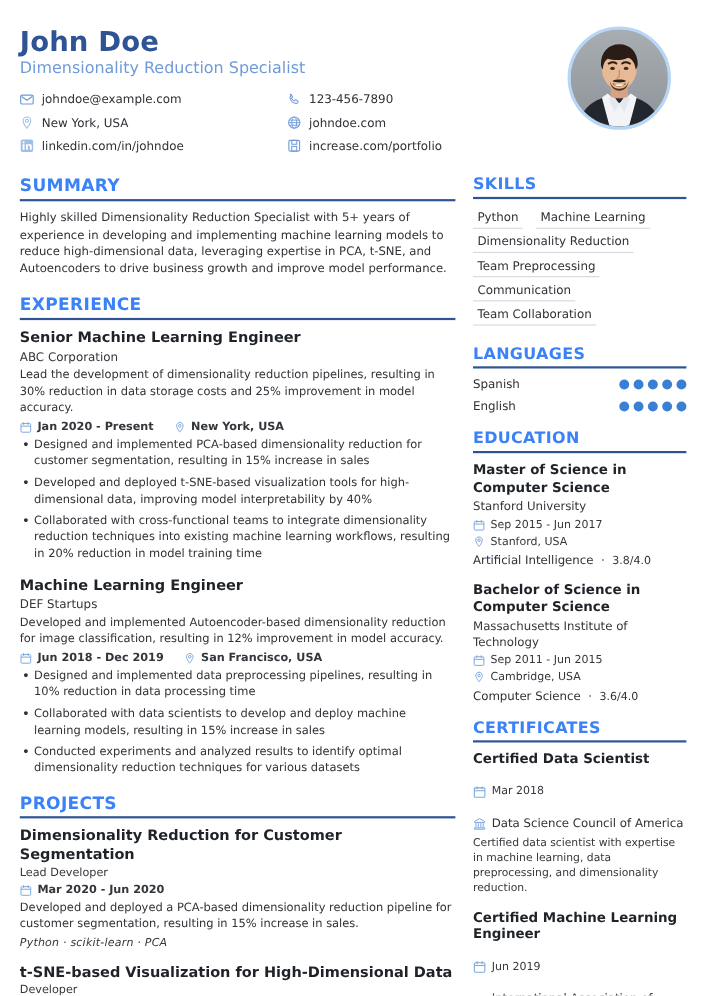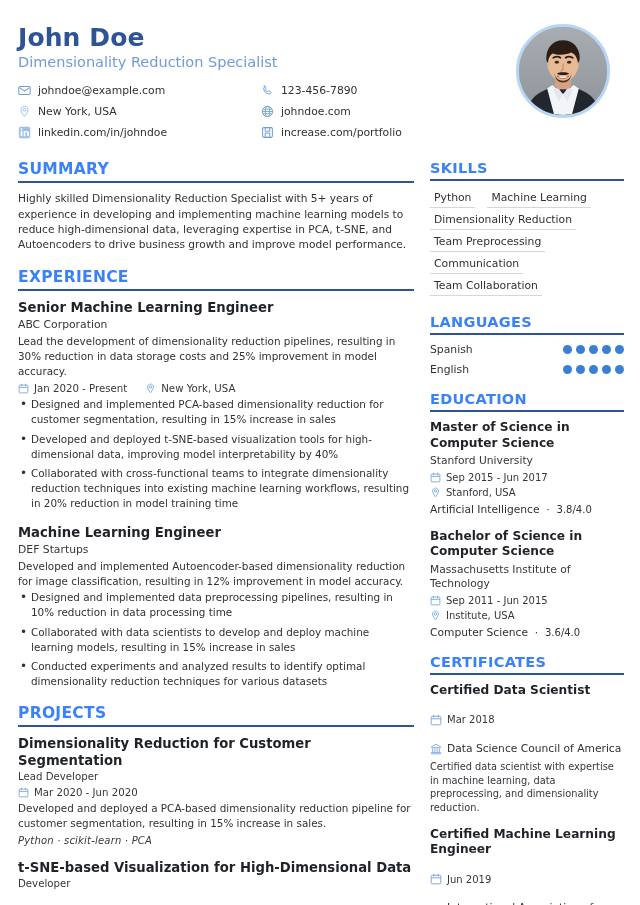--- a/index.html
+++ b/index.html
@@ -53,21 +53,21 @@
   .sec { margin-bottom: 15px; }
 
   .summary-text { font-size: 10.6px; line-height: 1.45; color: #2e3136; }
 
   
   .entry { margin-bottom: 13px; }
   .entry-title { font-size: 13.2px; font-weight: bold; color: #1f2328; line-height: 1.3; }
   .entry-sub { font-size: 10.8px; color: #33373c; margin-top: 2px; }
   .entry-desc { font-size: 10.4px; line-height: 1.42; margin-top: 3px; color: #2e3136; }
   .meta-row { display: flex; align-items: center; gap: 18px; margin-top: 5px; margin-bottom: 3px; flex-wrap: wrap; }
-  .meta { display: flex; align-items: center; gap: 5px; font-size: 10.2px; color: #33373c; }
+  .meta { display: flex; align-items: center; gap: 5px; font-size: 10.2px; color: #33373c; font-weight: bold; }
   .meta .ic { width: 11px; height: 11px; flex: 0 0 11px; display: block; }
   ul.bullets { list-style: none; margin-top: 2px; }
   ul.bullets li {
     position: relative; padding-left: 13px; font-size: 10.4px;
     line-height: 1.42; margin-bottom: 5px; color: #2e3136;
   }
   ul.bullets li::before {
     content: "•"; position: absolute; left: 2px; top: -1px;
     font-size: 12px; color: #2e3136;
   }
@@ -261,20 +261,41 @@
             <li>Designed and implemented PCA-based dimensionality reduction for customer segmentation, resulting in 15% increase in sales</li>
             <li>Developed and deployed t-SNE-based visualization tools for high-dimensional data, improving model interpretability by 40%</li>
             <li>Collaborated with cross-functional teams to integrate dimensionality reduction techniques into existing machine learning workflows, resulting in 20% reduction in model training time</li>
           </ul>
         </div>
 
         <div class="entry">
           <div class="entry-title">Machine Learning Engineer</div>
           <div class="entry-sub">DEF Startups</div>
           <div class="entry-desc">Developed and implemented Autoencoder-based dimensionality reduction for image classification, resulting in 12% improvement in model accuracy.</div>
+          <div class="meta-row">
+            <div class="meta">
+              <span class="ic">
+                <svg viewBox="0 0 16 16">
+                    <rect x="1.6" y="3" width="12.8" height="11.4" rx="1.4" fill="none" stroke="#7aa7de" stroke-width="1.3"></rect>
+                    <path d="M1.6 6.4h12.8" stroke="#7aa7de" stroke-width="1.3"></path>
+                    <path d="M5 1.6v2.6M11 1.6v2.6" stroke="#7aa7de" stroke-width="1.3" stroke-linecap="round"></path>
+                  </svg>
+              </span>
+              <span>Jun 2018 - Dec 2019</span>
+            </div>
+            <div class="meta">
+              <span class="ic">
+                <svg viewBox="0 0 16 16">
+                    <path d="M8 1.6c-2.4 0-4.3 1.9-4.3 4.3 0 3.1 4.3 8.4 4.3 8.4s4.3-5.3 4.3-8.4c0-2.4-1.9-4.3-4.3-4.3z" fill="none" stroke="#7aa7de" stroke-width="1.3"></path>
+                    <circle cx="8" cy="5.9" r="1.7" fill="none" stroke="#7aa7de" stroke-width="1.3"></circle>
+                  </svg>
+              </span>
+              <span>San Francisco, USA</span>
+            </div>
+          </div>
           <ul class="bullets">
             <li>Designed and implemented data preprocessing pipelines, resulting in 10% reduction in data processing time</li>
             <li>Collaborated with data scientists to develop and deploy machine learning models, resulting in 15% increase in sales</li>
             <li>Conducted experiments and analyzed results to identify optimal dimensionality reduction techniques for various datasets</li>
           </ul>
         </div>
       </div>
 
       <div class="sec">
         <div class="sec-title">PROJECTS</div>
@@ -389,21 +410,21 @@
             </span>
             <span>Sep 2011 - Jun 2015</span>
           </div>
           <div class="edu-meta">
             <span class="ic">
               <svg viewBox="0 0 16 16">
                   <path d="M8 1.6c-2.4 0-4.3 1.9-4.3 4.3 0 3.1 4.3 8.4 4.3 8.4s4.3-5.3 4.3-8.4c0-2.4-1.9-4.3-4.3-4.3z" fill="none" stroke="#7aa7de" stroke-width="1.3"></path>
                   <circle cx="8" cy="5.9" r="1.7" fill="none" stroke="#7aa7de" stroke-width="1.3"></circle>
                 </svg>
             </span>
-            <span>Institute, USA</span>
+            <span>Cambridge, USA</span>
           </div>
           <div class="edu-foot">
             <span>Computer Science</span>
             <span>&nbsp;·&nbsp;</span>
             <span class="gpa">3.6/4.0</span>
           </div>
         </div>
       </div>
 
       <div class="sec">

